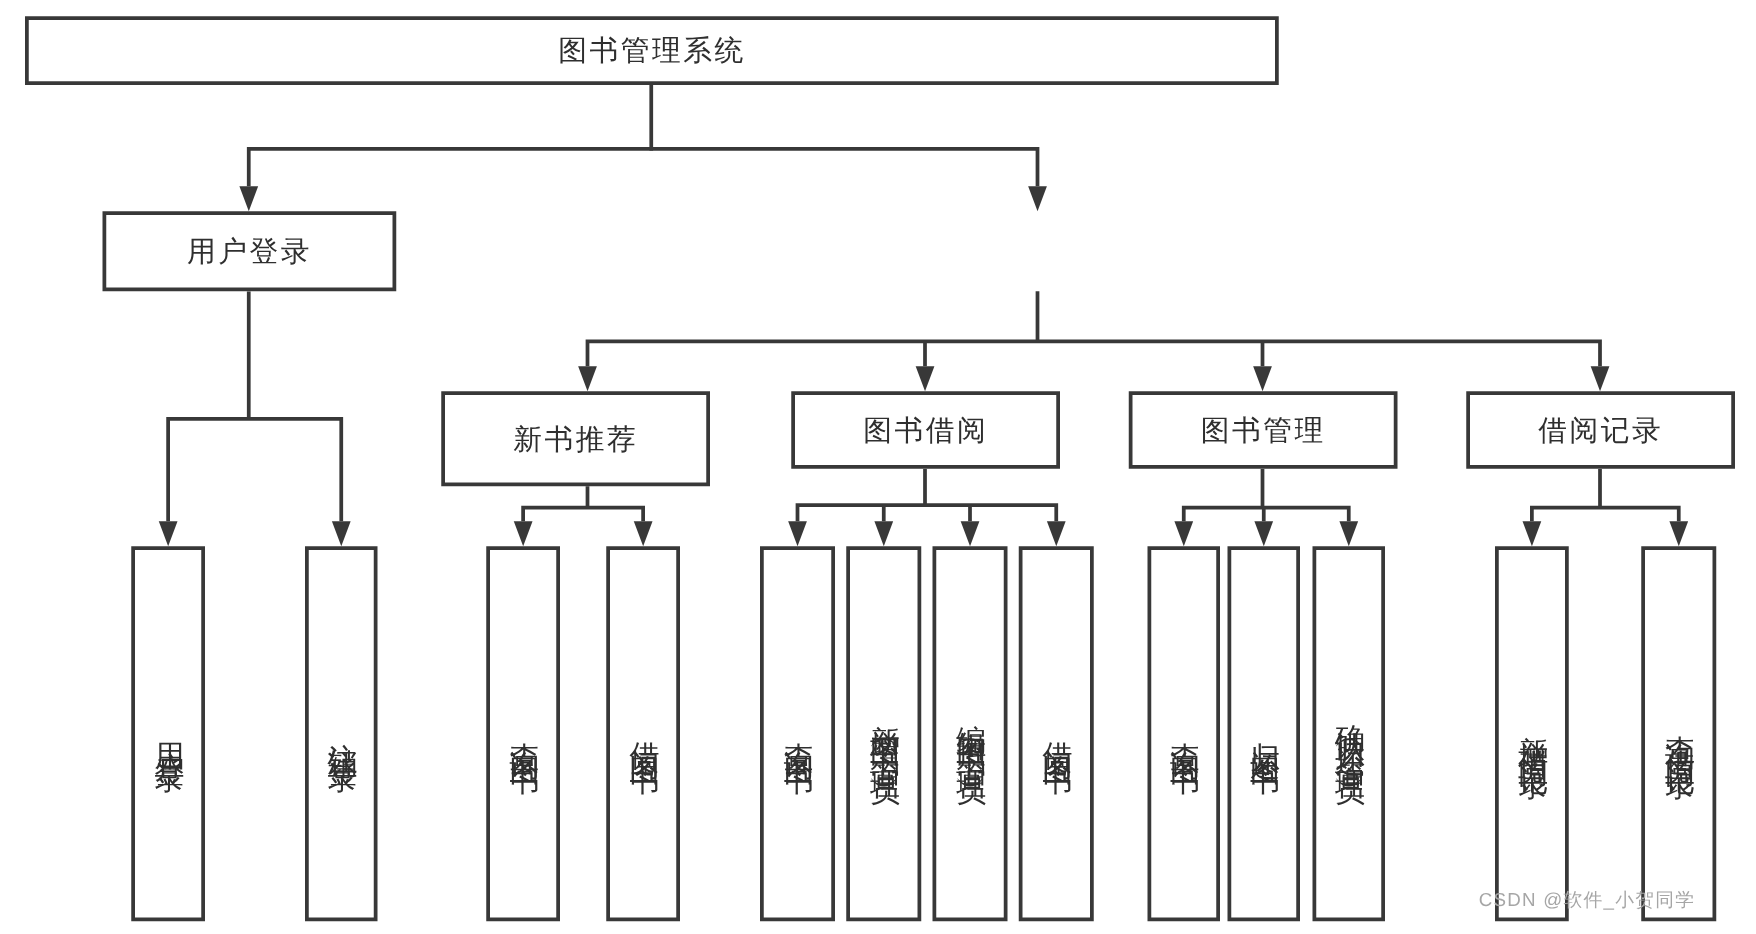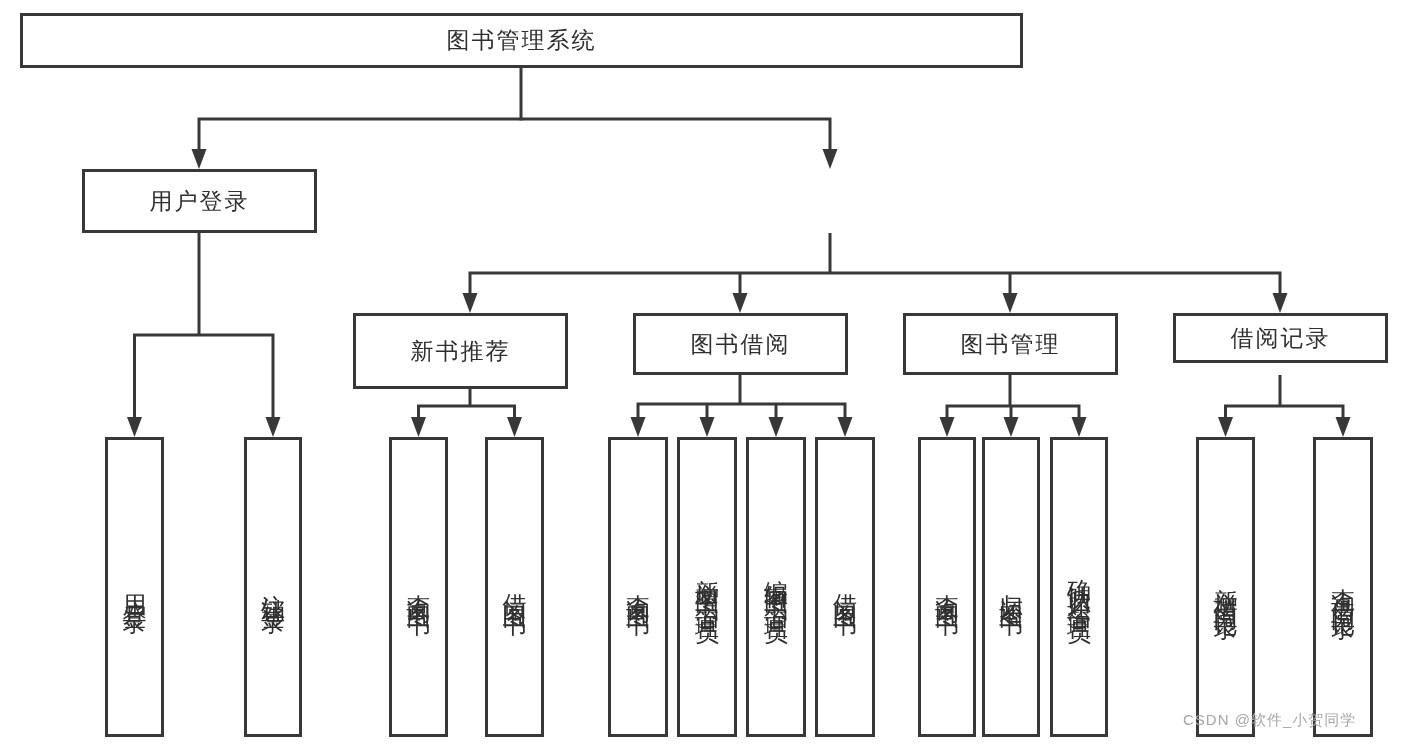--- a/index.html
+++ b/index.html
@@ -83,21 +83,21 @@
 
   <div class="hnode" style="left:353px;top:313px;width:215px;height:76px">
     <span>新书推荐</span>
   </div>
   <div class="hnode" style="left:633px;top:313px;width:215px;height:62px">
     <span>图书借阅</span>
   </div>
   <div class="hnode" style="left:903px;top:313px;width:215px;height:62px">
     <span>图书管理</span>
   </div>
-  <div class="hnode" style="left:1173px;top:313px;width:215px;height:50px">
+  <div class="hnode" style="left:1173px;top:313px;width:215px;height:62px">
     <span>借阅记录</span>
   </div>
 
   <div class="tnode" style="left:105px;width:59px">
     <span class="vtext">用户登录</span>
   </div>
   <div class="tnode" style="left:244px;width:58px">
     <span class="vtext">注销登录</span>
   </div>
 

